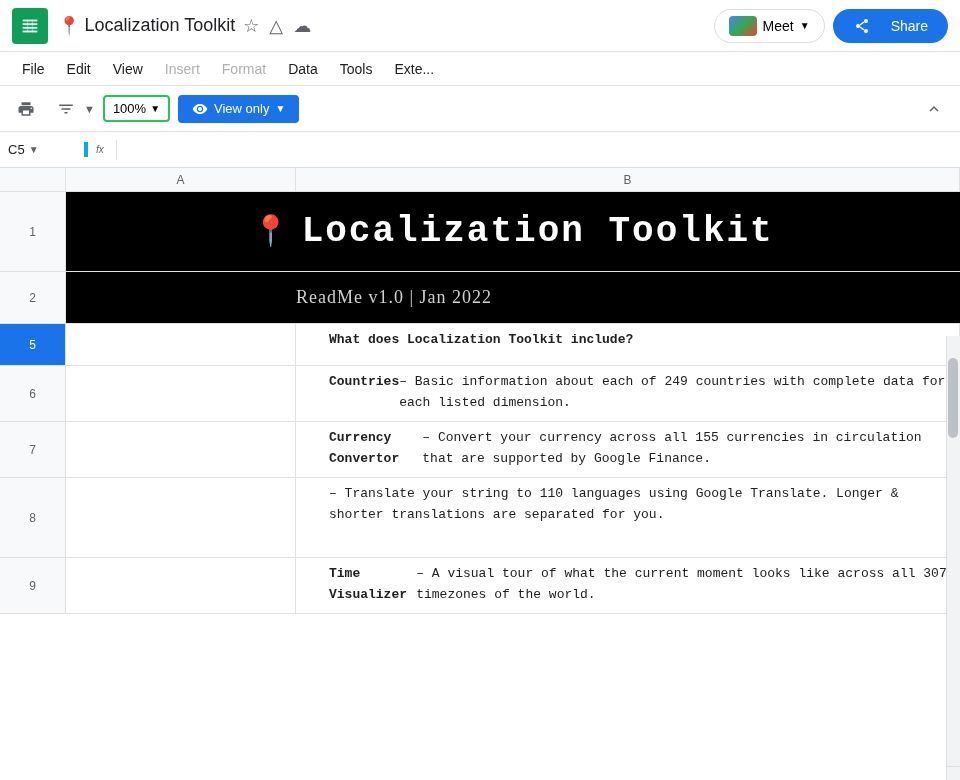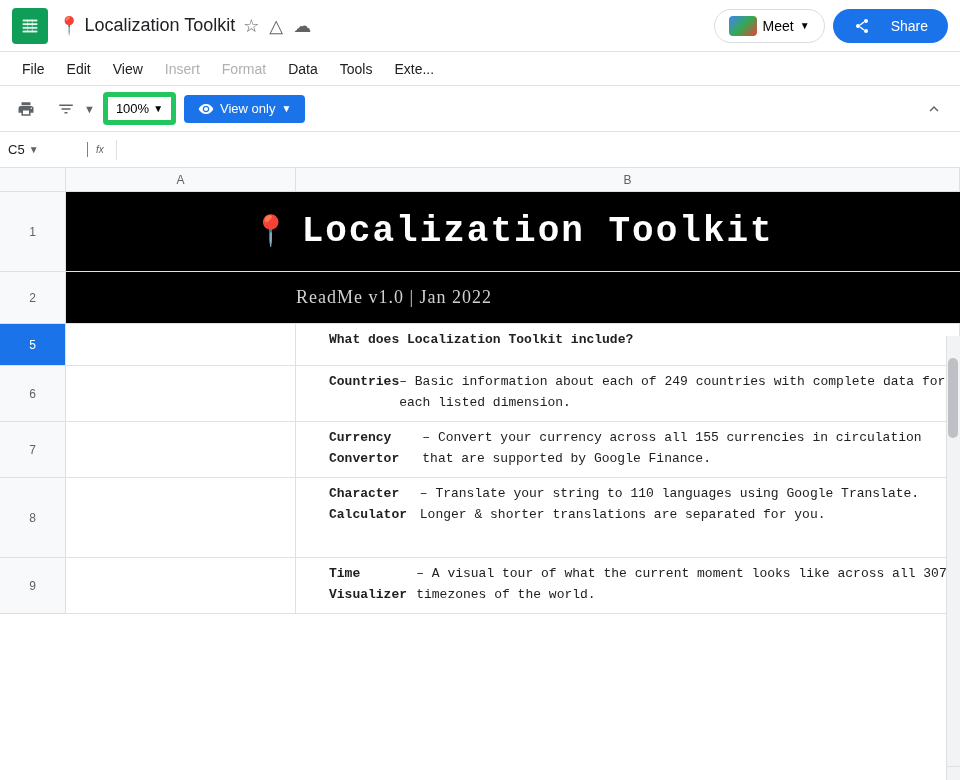--- a/index.html
+++ b/index.html
@@ -113,21 +113,21 @@
       border-radius: 4px;
       cursor: pointer;
       color: #5f6368;
       font-size: 16px;
       border: none;
       background: transparent;
     }
     .zoom-control {
       display: flex;
       align-items: center;
-      border: 5px solid #22c55e;
+      border: 2px solid #22c55e;
       border-radius: 4px;
       padding: 4px 8px;
       font-size: 13px;
       cursor: pointer;
       gap: 4px;
     }
     .view-only-btn {
       background: #1a73e8;
       color: white;
       border: none;
@@ -160,21 +160,21 @@
       padding: 0 8px;
       gap: 8px;
     }
     .cell-ref {
       width: 80px;
       font-size: 13px;
       color: #202124;
       display: flex;
       align-items: center;
       gap: 4px;
-      border-right: 1px solid #0ea5e9;
+      border-right: 4px solid #0ea5e9;
       padding-right: 8px;
     }
     .fx-label {
       color: #5f6368;
       font-size: 10px;
       font-style: italic;
     }
     .formula-divider {
       width: 1px;
       height: 20px;
@@ -429,21 +429,20 @@
       <div class="cell cell-b content-cell">
         <span style="font-weight:bold;">Currency Convertor</span>
           <span> – Convert your currency across all 155 currencies in circulation that are supported by Google Finance.</span>
       </div>
     </div>
 
     <div class="sheet-row" style="min-height:80px;">
       <div class="row-num">8</div>
       <div class="cell cell-a content-cell"></div>
       <div class="cell cell-b content-cell">
-        <span style="font-weight:bold;">Character Calculator</span>
           <span> – Translate your string to 110 languages using Google Translate. Longer &amp; shorter translations are separated for you.</span>
       </div>
     </div>
 
     <div class="sheet-row" style="min-height:56px;">
       <div class="row-num">9</div>
       <div class="cell cell-a content-cell"></div>
       <div class="cell cell-b content-cell">
         <span style="font-weight:bold;">Time Visualizer</span>
           <span> – A visual tour of what the current moment looks like across all 307 timezones of the world.</span>

